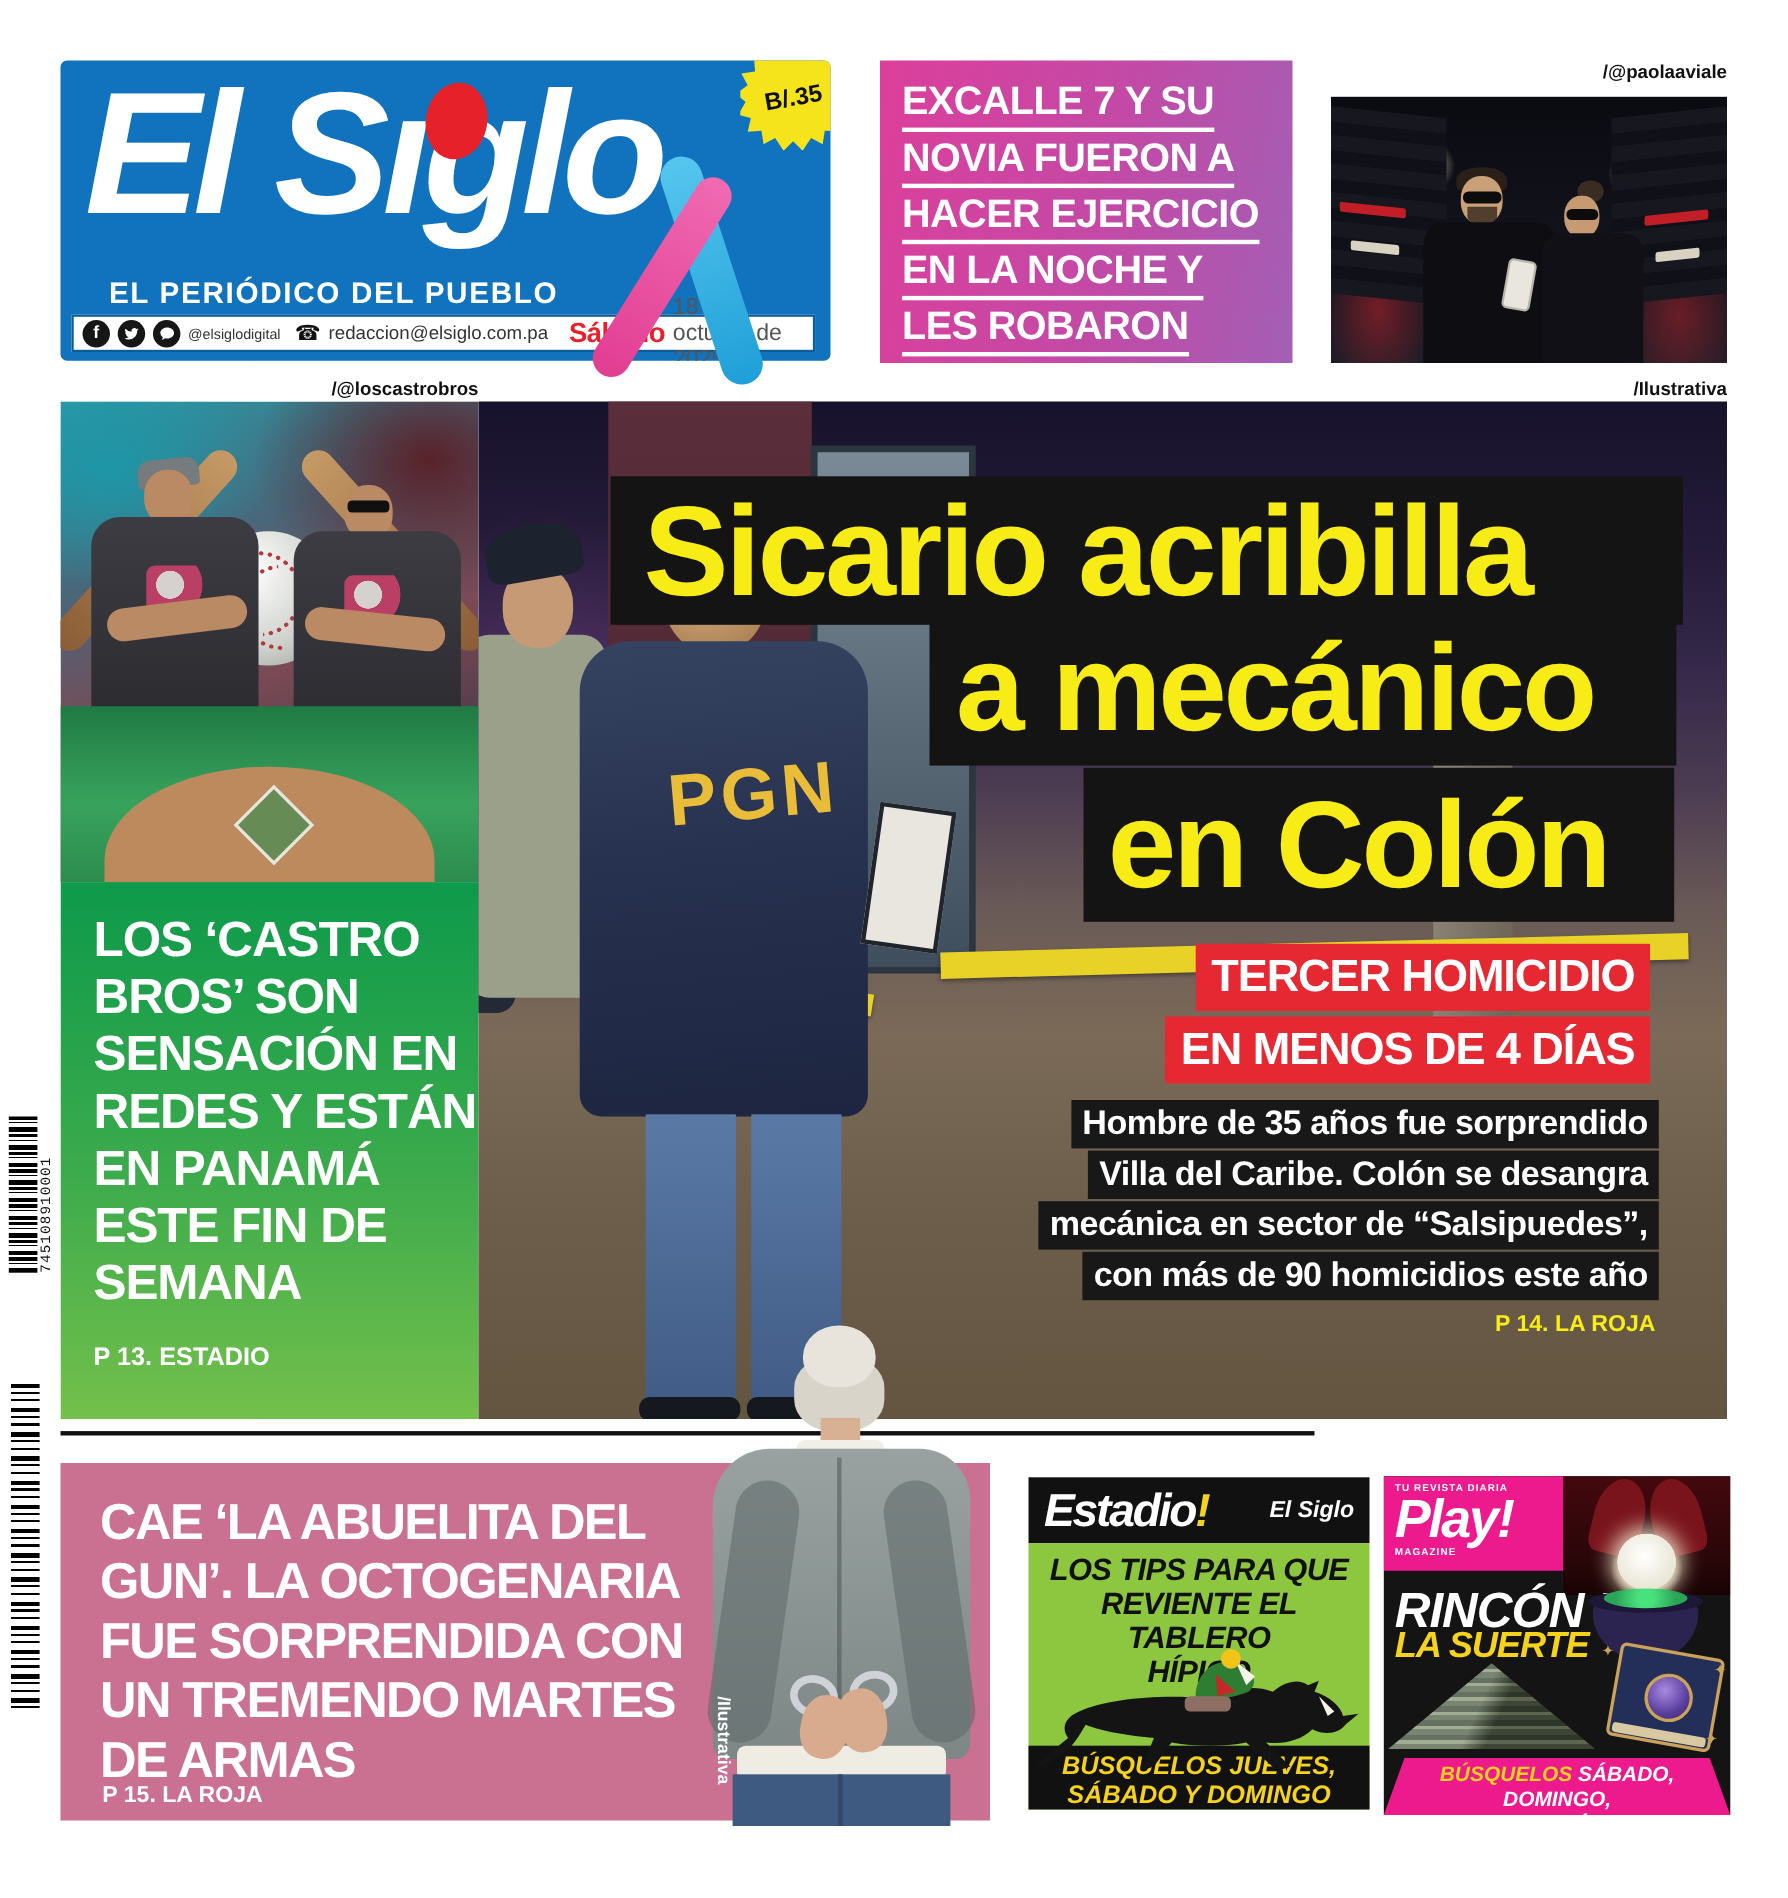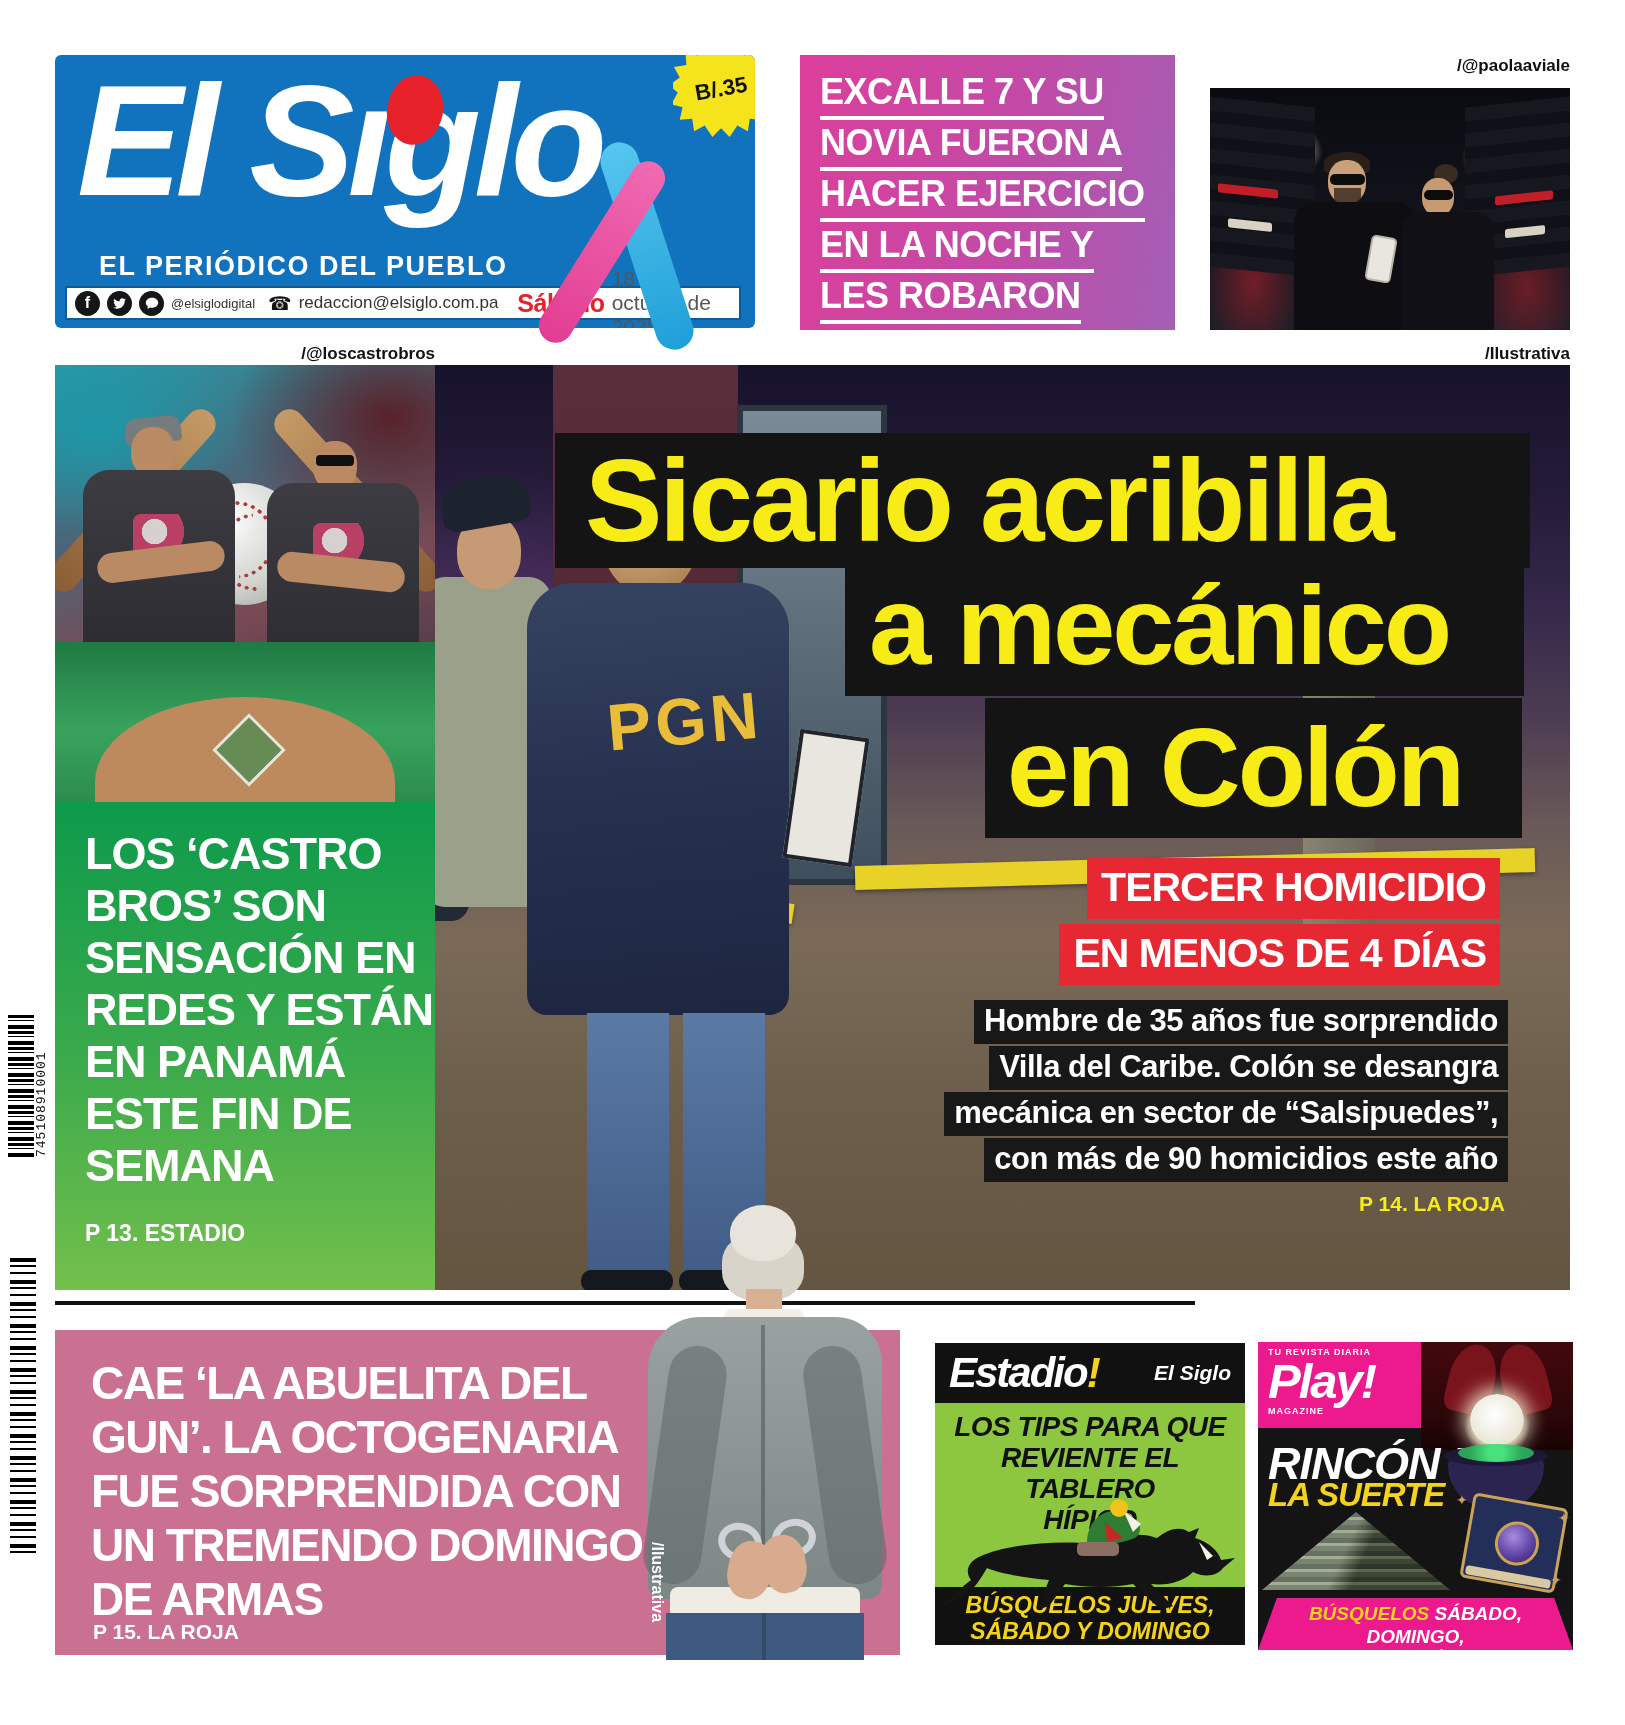--- a/index.html
+++ b/index.html
@@ -375,21 +375,21 @@
   </div>
   <div class="abs main-ref">P 14. LA ROJA</div>
 
   <div class="abs rule"></div>
 
   <div class="abs pink-panel">
     <div class="abs pink-head">
       <div class="pink-line">CAE ‘LA ABUELITA DEL</div>
       <div class="pink-line">GUN’. LA OCTOGENARIA</div>
       <div class="pink-line">FUE SORPRENDIDA CON</div>
-      <div class="pink-line">UN TREMENDO DOMINGO</div>
+      <div class="pink-line">UN TREMENDO MARTES</div>
       <div class="pink-line">DE ARMAS</div>
     </div>
     <div class="abs pink-ref">P 15. LA ROJA</div>
   </div>
 
   <div class="abs granny">
     <div class="abs g-hair"></div>
     <div class="abs g-bun"></div>
     <div class="abs g-neck"></div>
     <div class="abs g-collar"></div>

